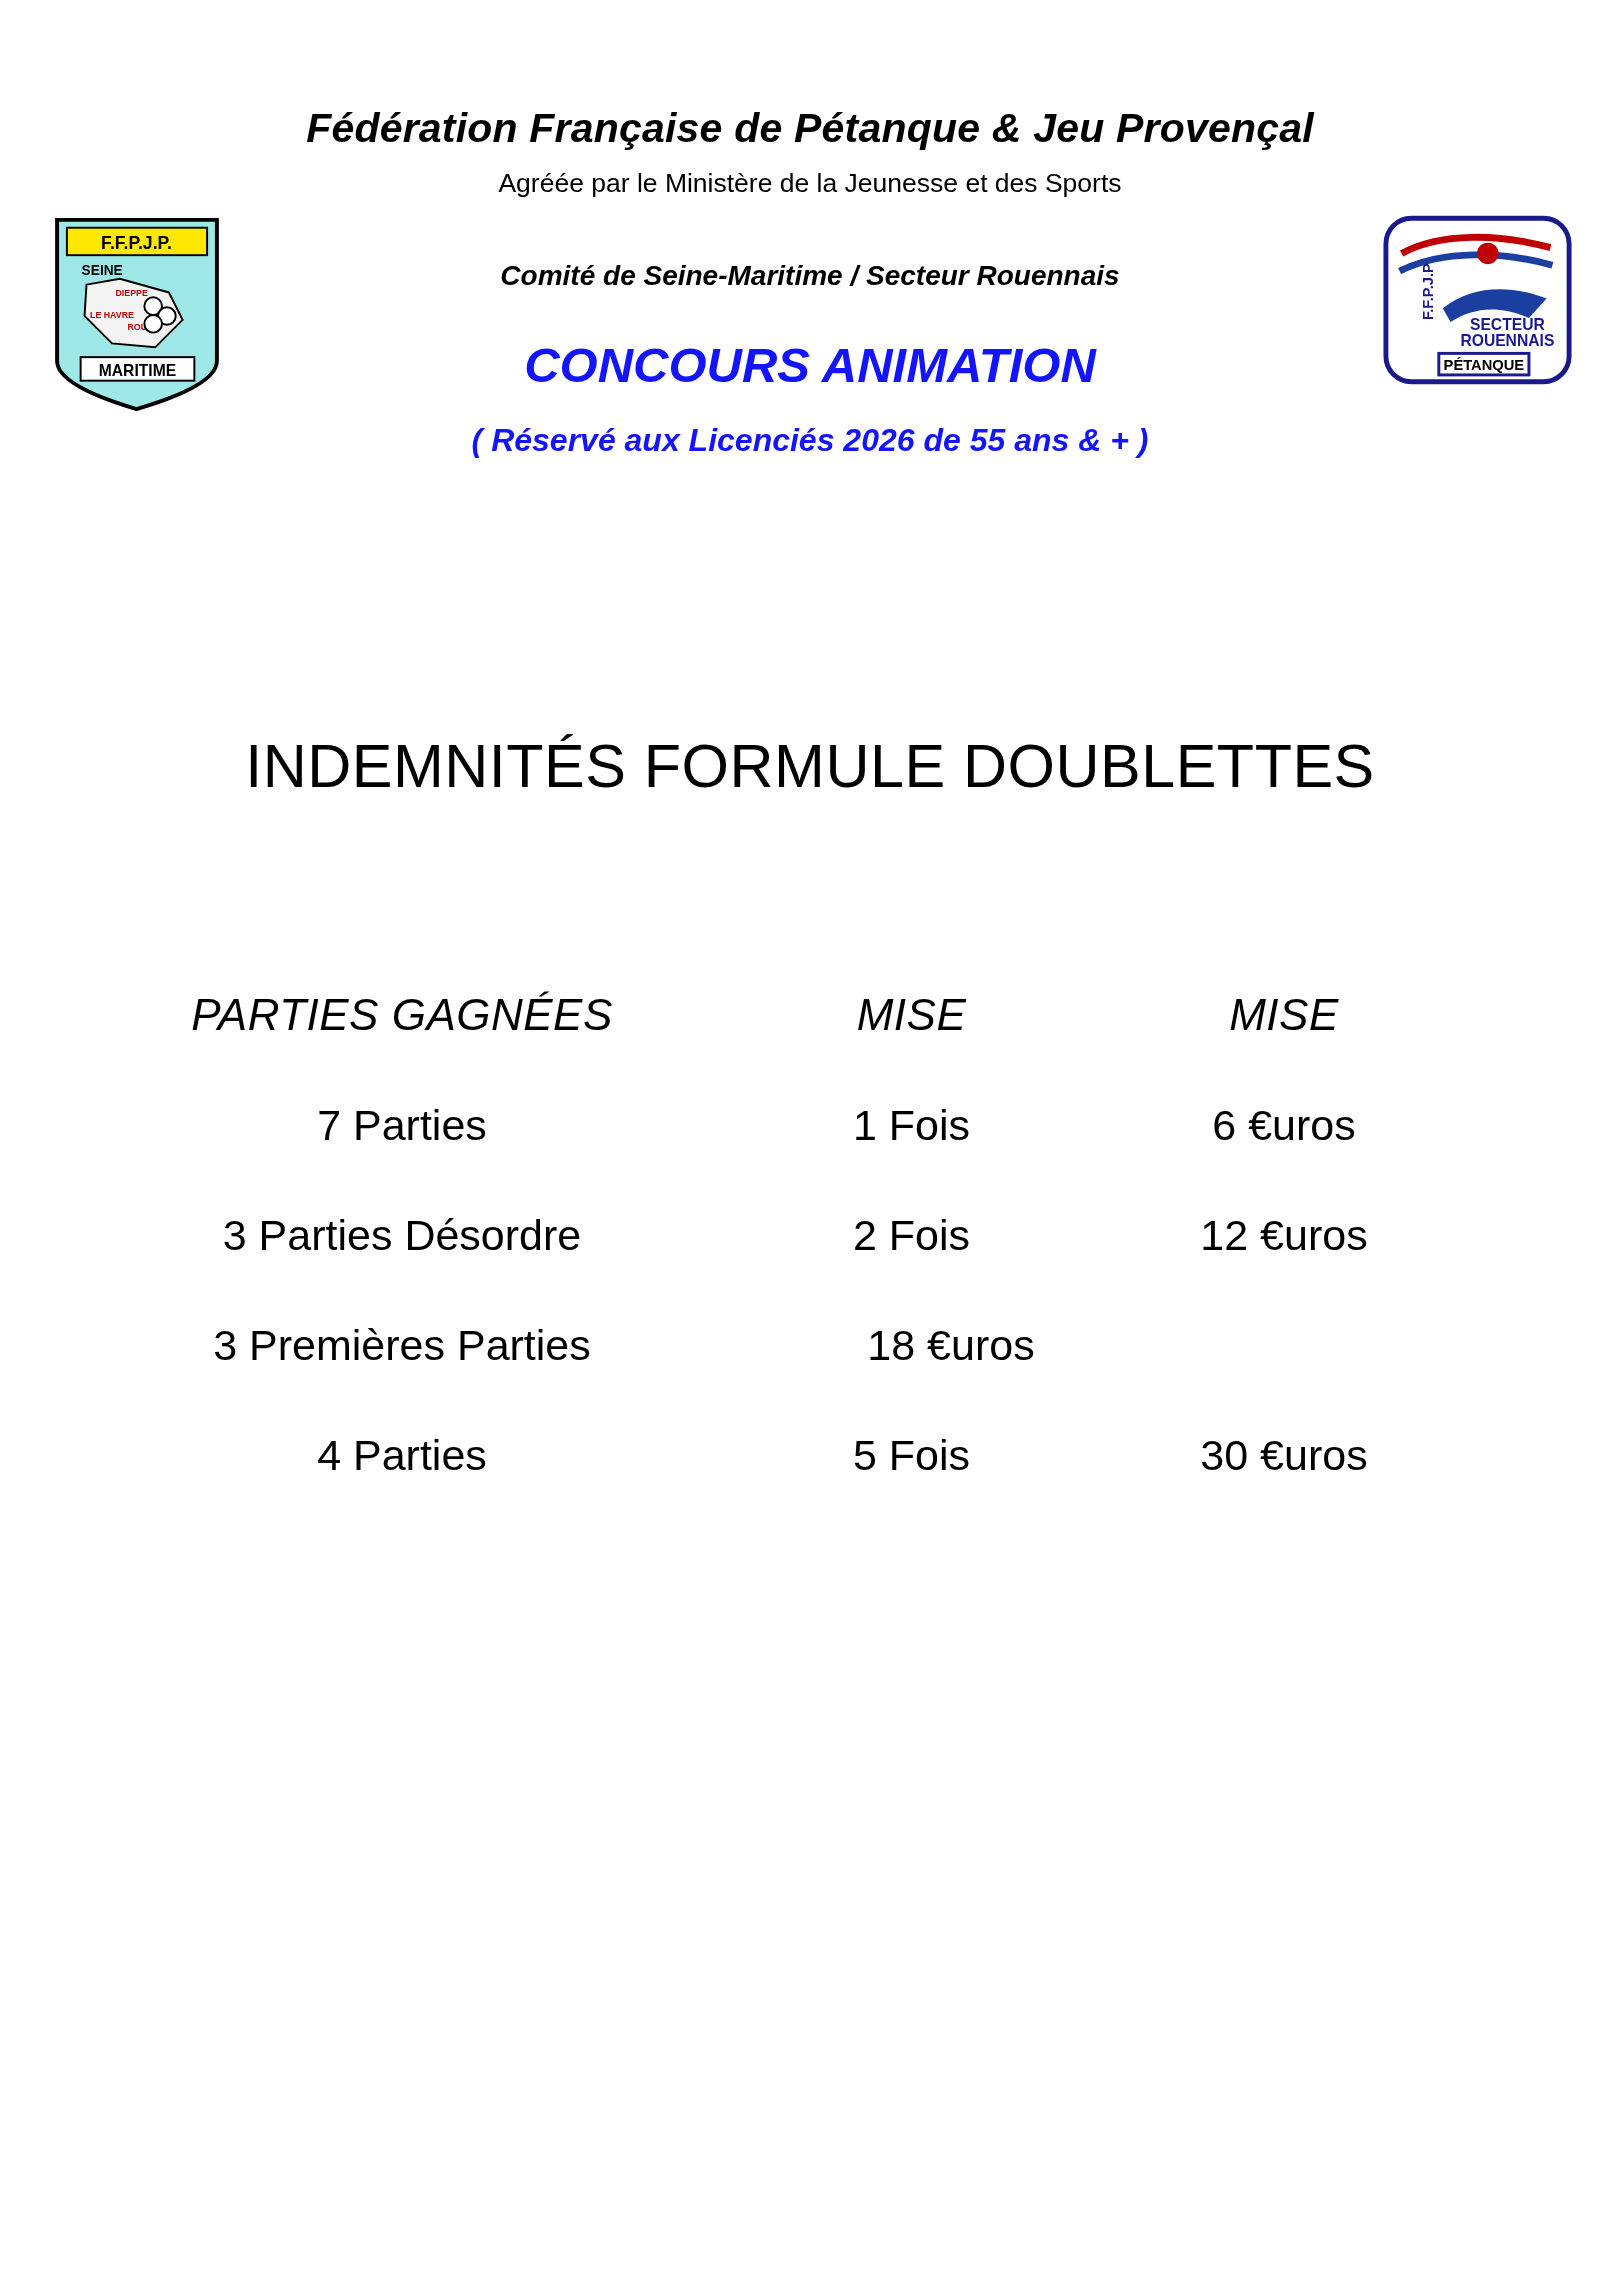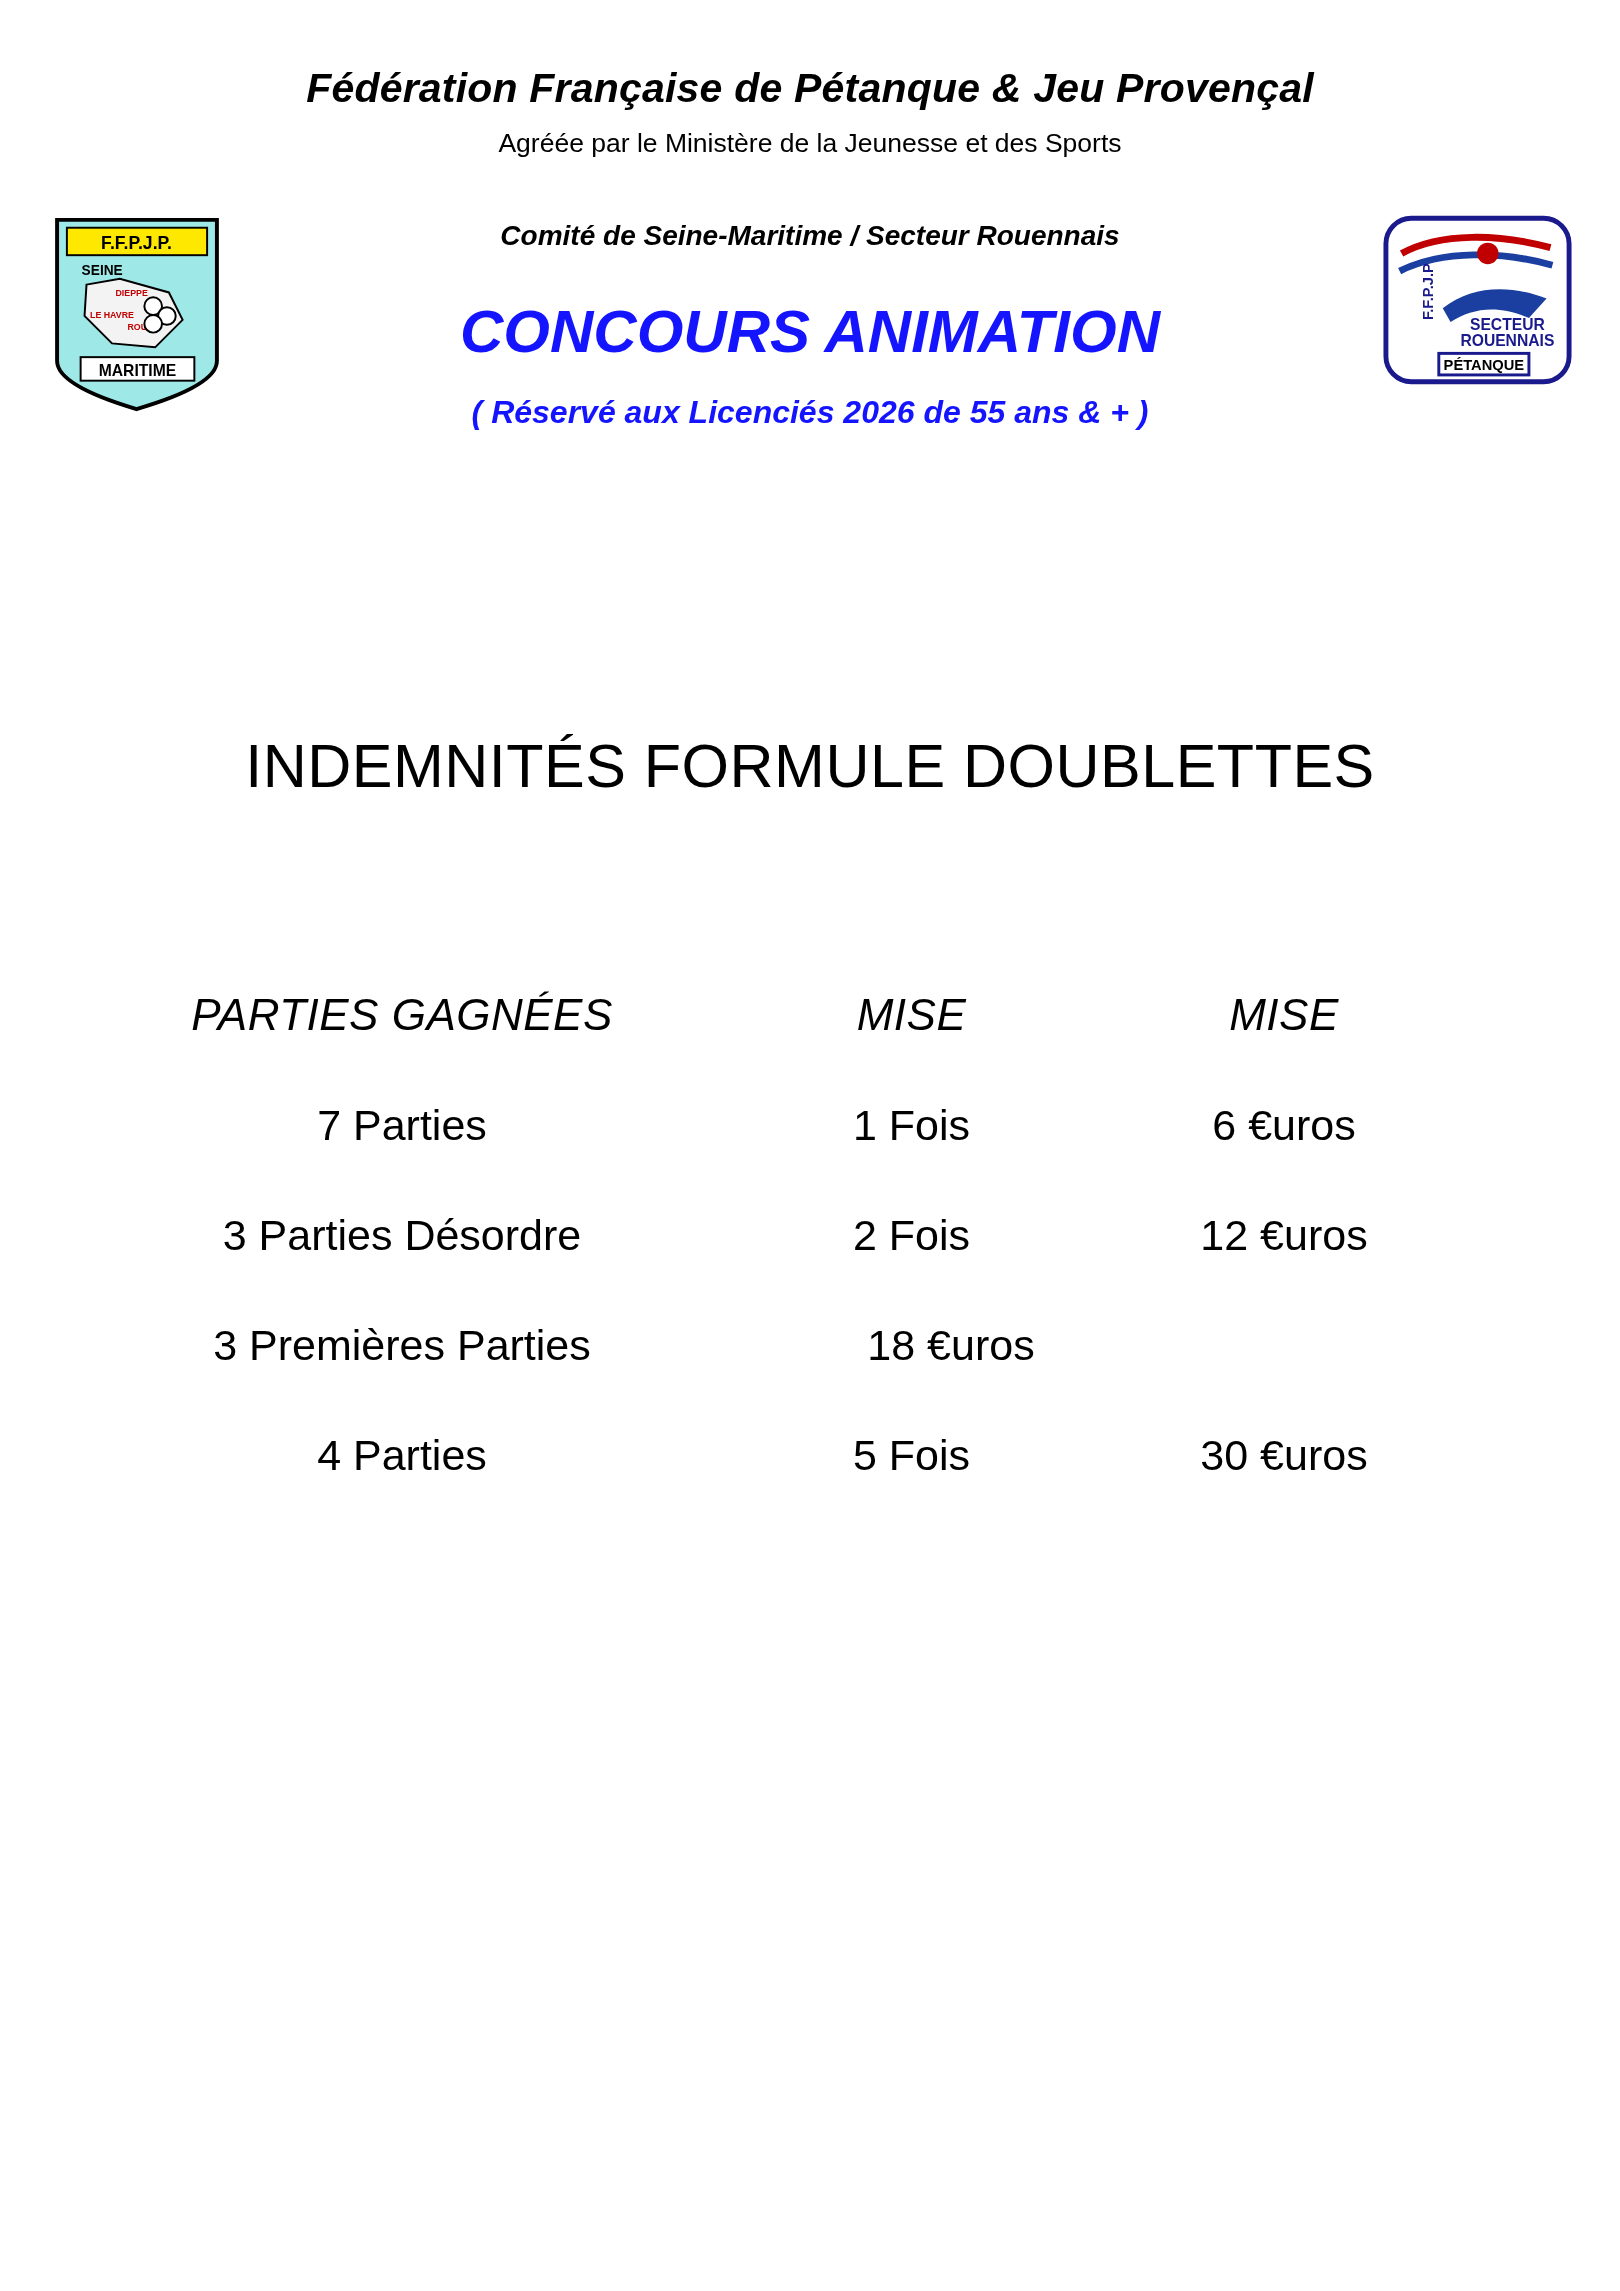--- a/index.html
+++ b/index.html
@@ -29,41 +29,41 @@
     left: 0;
     width: 1620px;
     text-align: center;
   }
 
   .fed-title {
     font-size: 41px;
     font-weight: bold;
     font-style: italic;
     letter-spacing: 0.2px;
-    margin-top: 66px;
+    margin-top: 106px;
     line-height: 1.1;
   }
 
   .fed-sub {
     font-size: 26.5px;
     font-weight: normal;
     margin-top: 17.6px;
     line-height: 1.1;
   }
 
   .comite {
     font-size: 28px;
     font-weight: bold;
     font-style: italic;
     margin-top: 63px;
     line-height: 1.1;
   }
 
   .concours {
-    font-size: 60px;
+    font-size: 49px;
     font-weight: bold;
     font-style: italic;
     color: #1414ff;
     margin-top: 47px;
     line-height: 1.1;
   }
 
   .reserve {
     font-size: 32px;
     font-weight: bold;

